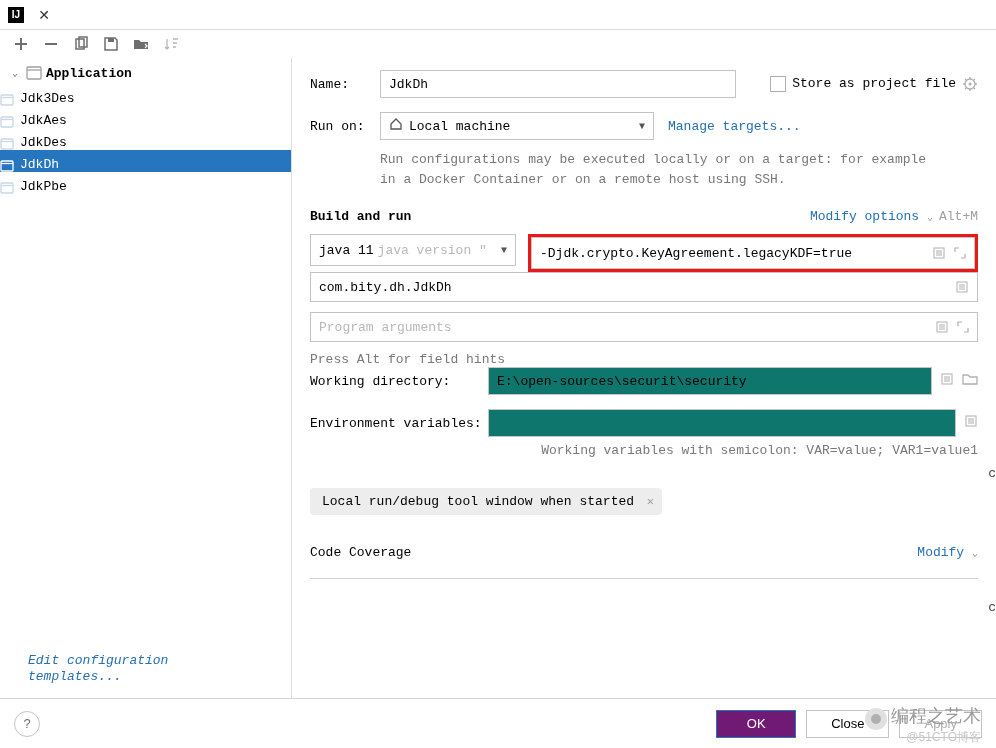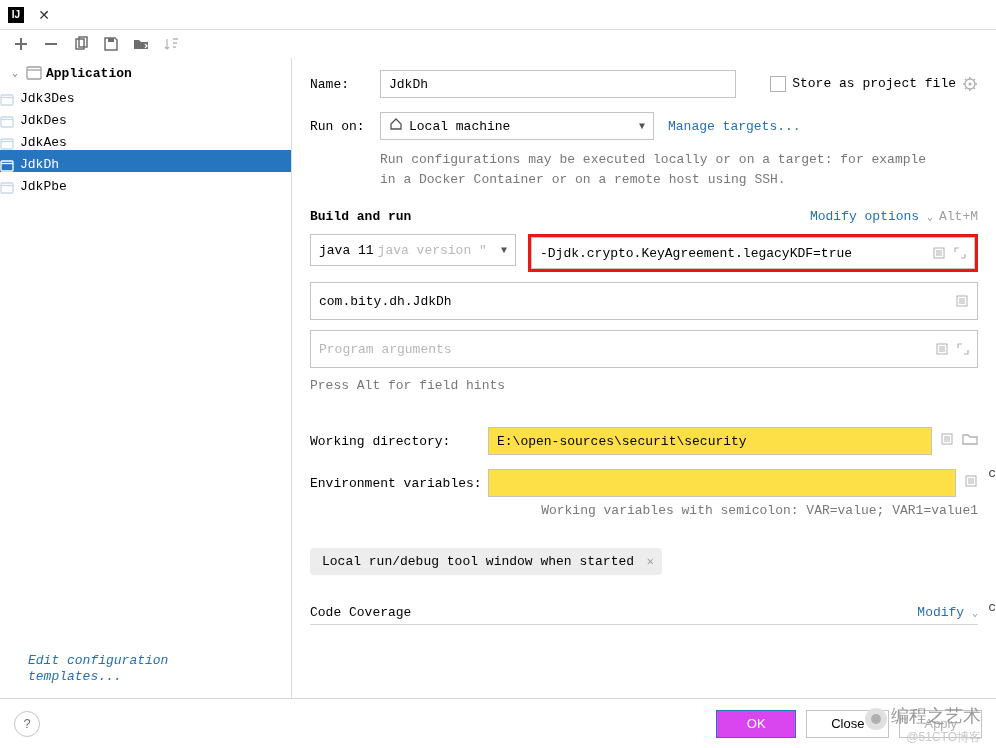--- a/index.html
+++ b/index.html
@@ -45,52 +45,52 @@
     .runon-select .dd { margin-left:auto; color:#555; font-size:10px; }
     .manage-link { color:#2470B3; margin-left:14px; cursor:pointer; }
     .hint-text { color:#787878; margin-left: 70px; margin-top:-4px; margin-bottom: 20px; line-height:1.5; max-width: 560px; }
     
     .section-head { display:flex; align-items:center; margin-bottom:10px; }
     .section-head .section-title { font-weight:bold; }
     .section-head .modify { margin-left:auto; color:#2470B3; cursor:pointer; }
     .section-head .modify .dd { font-size:10px; color:#888; }
     .section-head .shortcut { color:#9E9E9E; margin-left:6px; }
     
-    .build-row1 { display:flex; gap:12px; margin-bottom:10px; }
+    .build-row1 { display:flex; gap:12px; margin-bottom:0; }
     .jdk-select { width: 206px; height:32px; border:1px solid #C4C4C4; display:flex; align-items:center; padding:0 8px; background:#fff; cursor:pointer; }
     .jdk-select .dd { margin-left:auto; font-size:10px; color:#555; }
     .jdk-hint { color:#B8B8B8; margin-left:4px; }
     .vmopts-wrap { border:3px solid #E81818; flex:1; display:flex; }
     .vmopts { flex:1; border:1px solid #C4C4C4; height:32px; display:flex; align-items:center; padding:0 8px; background:#fff; }
     .field-icons { margin-left:auto; display:flex; gap:8px; color:#B0B0B0; }
     .field-icons span { cursor:pointer; display:inline-flex; align-items:center; }
     
-    .fullfield { width:100%; height:38px; border:1px solid #C4C4C4; display:flex; align-items:center; padding:4px 8px; background:#fff; margin-bottom:10px; }
+    .fullfield { width:100%; height:30px; border:1px solid #C4C4C4; display:flex; align-items:center; padding:4px 8px; background:#fff; margin-bottom:10px; }
     .placeholder { color:#B8B8B8; }
-    .hint-line { color:#787878; margin-bottom:34px; }
+    .hint-line { color:#787878; margin-bottom:0; }
     
     .wd-row { display:flex; align-items:center; margin-bottom:14px; }
     .wd-row .wdlabel { width: 178px; }
-    .wd-input { flex:1; border:1px solid #C4C4C4; height:28px; display:flex; align-items:center; padding:0 8px; background:#fde047; }
+    .wd-input { flex:1; border:1px solid #C4C4C4; height:28px; display:flex; align-items:center; padding:0 8px; background:#0f766e; }
     .wd-icons { display:flex; gap:8px; color:#B0B0B0; margin-left:8px; }
     
     .env-hint { color:#787878; text-align:right; margin-top:-8px; margin-bottom:30px; }
     
     .chip { background:#EDEDED; border-radius:4px; padding:6px 28px 6px 12px; display:inline-flex; align-items:center; position:relative; margin-bottom:30px; }
     .chip .xbtn { position:absolute; right:8px; color:#9E9E9E; cursor:pointer; font-size:12px; }
     
-    .coverage-head { display:flex; align-items:center; border-bottom:1px solid #D4D4D4; padding-bottom:4px; margin-bottom:12px; }
+    .coverage-head { display:flex; align-items:center; border-bottom:1px solid #D4D4D4; padding-bottom:18px; margin-bottom:12px; }
     .coverage-head .line { flex:1; height:0px; }
     .coverage-head .modify { color:#2470B3; cursor:pointer; }
     
     .footer { position:absolute; bottom:0; left:0; right:0; height:50px; border-top:1px solid #D4D4D4; display:flex; align-items:center; padding:0 14px; background:#fff; }
     .help-btn { width:26px; height:26px; border:1px solid #C4C4C4; border-radius:13px; display:flex; align-items:center; justify-content:center; color:#6E6E6E; cursor:pointer; }
     .footer-btns { margin-left:auto; display:flex; gap:10px; }
     .btn { height:28px; padding:0 24px; border:1px solid #C4C4C4; background:#fff; cursor:pointer; display:flex; align-items:center; justify-content:center; min-width:80px; }
-    .btn.primary { background:#d946ef; color:#fff; border-color:#2675BF; font-weight:500;align-items:center; }
+    .btn.primary { background:#701a75; color:#fff; border-color:#2675BF; font-weight:500;align-items:center; }
     .btn.disabled { color:#B0B0B0; }
     
     .watermark { position:absolute; right:15px; bottom:4px; color:#C8C8C8; font-size:12px; pointer-events:none; text-align:right; line-height:1.2; }
     .watermark .wm1 { font-size:18px; color:#999; font-family: "Microsoft YaHei", sans-serif; }
     .watermark .wm-icon { display:inline-block; width:22px; height:22px; border-radius:11px; background:#E0E0E0; vertical-align:middle; margin-right:4px; position:relative; }
     .watermark .wm-icon::after { content:""; position:absolute; left:6px; top:6px; width:10px; height:10px; border-radius:5px; background:#B0B0B0; }
     
     .edge-letter { position:absolute; right:0; color:#444; font-size:13px; }
   </style>
 </head>
@@ -160,30 +160,30 @@
           </span>
         <span>Jdk3Des</span>
       </div>
       <div class="tree-child mono">
         <span class="cfg-icon">
             <svg viewBox="0 0 14 12">
               <rect x="1" y="1" width="12" height="10" rx="1" fill="none" stroke="#C8D8E8" stroke-width="1.3"></rect>
               <line x1="1" y1="3.5" x2="13" y2="3.5" stroke="#C8D8E8" stroke-width="1.3"></line>
             </svg>
           </span>
-        <span>JdkDes</span>
+        <span>JdkAes</span>
       </div>
       <div class="tree-child mono">
         <span class="cfg-icon">
             <svg viewBox="0 0 14 12">
               <rect x="1" y="1" width="12" height="10" rx="1" fill="none" stroke="#C8D8E8" stroke-width="1.3"></rect>
               <line x1="1" y1="3.5" x2="13" y2="3.5" stroke="#C8D8E8" stroke-width="1.3"></line>
             </svg>
           </span>
-        <span>JdkAes</span>
+        <span>JdkDes</span>
       </div>
       <div class="tree-child mono selected">
         <span class="cfg-icon">
             <svg viewBox="0 0 14 12">
               <rect x="1" y="1" width="12" height="10" rx="1" fill="none" stroke="#fff" stroke-width="1.3"></rect>
               <line x1="1" y1="3.5" x2="13" y2="3.5" stroke="#fff" stroke-width="1.3"></line>
             </svg>
           </span>
         <span>JdkDh</span>
       </div>

